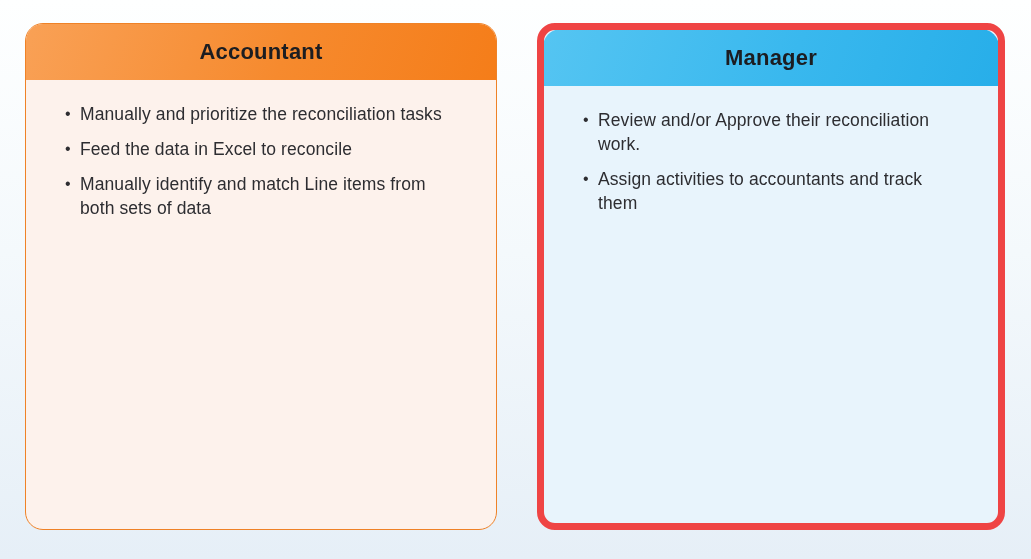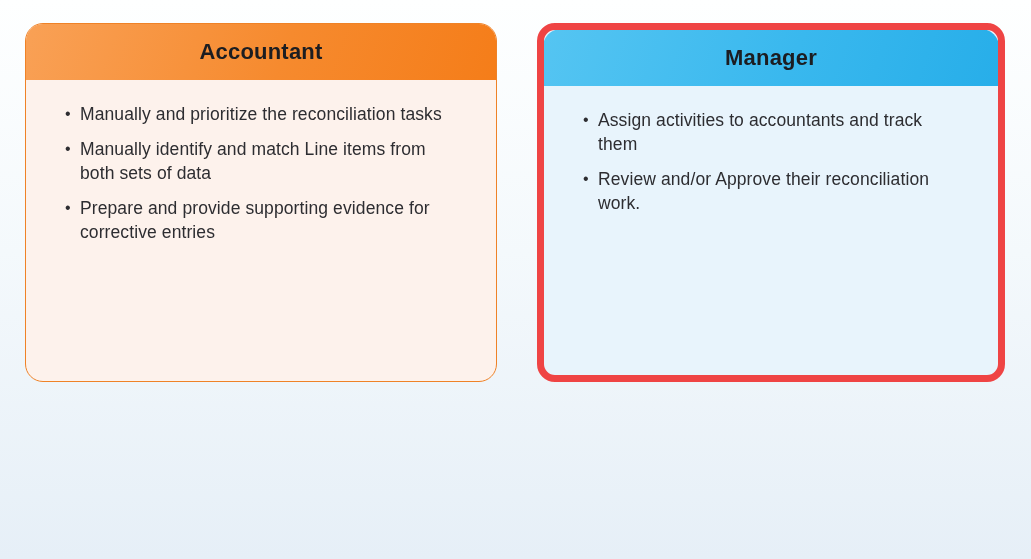--- a/index.html
+++ b/index.html
@@ -6,21 +6,21 @@
   html, body { width: 1031px; height: 559px; }
   body {
     font-family: "Liberation Sans", "DejaVu Sans", sans-serif;
     background: linear-gradient(180deg, #feffff 0%, #f4f9fc 45%, #e6eff7 100%);
     position: relative;
     overflow: hidden;
   }
   .card {
     position: absolute;
     top: 23px;
-    height: 359px;
+    height: 507px;
     border-radius: 18px;
     overflow: hidden;
     display: flex;
     flex-direction: column;
   }
   .card.accountant {
     left: 25px;
     width: 472px;
     border: 1px solid #ef8227;
     background: #fdf2ec;
@@ -79,29 +79,29 @@
 </head>
 <body>
 
 <div class="card accountant">
   <div class="card-header">
     <span class="card-title">Accountant</span>
   </div>
   <div class="card-body">
     <ul class="task-list">
       <li>Manually and prioritize the reconciliation tasks</li>
+      <li>Feed the data in Excel to reconcile</li>
       <li>Manually identify and match Line items from both sets of data</li>
-      <li>Prepare and provide supporting evidence for corrective entries</li>
     </ul>
   </div>
 </div>
 
 <div class="card manager">
   <div class="card-header">
     <span class="card-title">Manager</span>
   </div>
   <div class="card-body">
     <ul class="task-list">
+      <li>Review and/or Approve their reconciliation work.</li>
       <li>Assign activities to accountants and track them</li>
-      <li>Review and/or Approve their reconciliation work.</li>
     </ul>
   </div>
 </div>
 
 </body></html>

